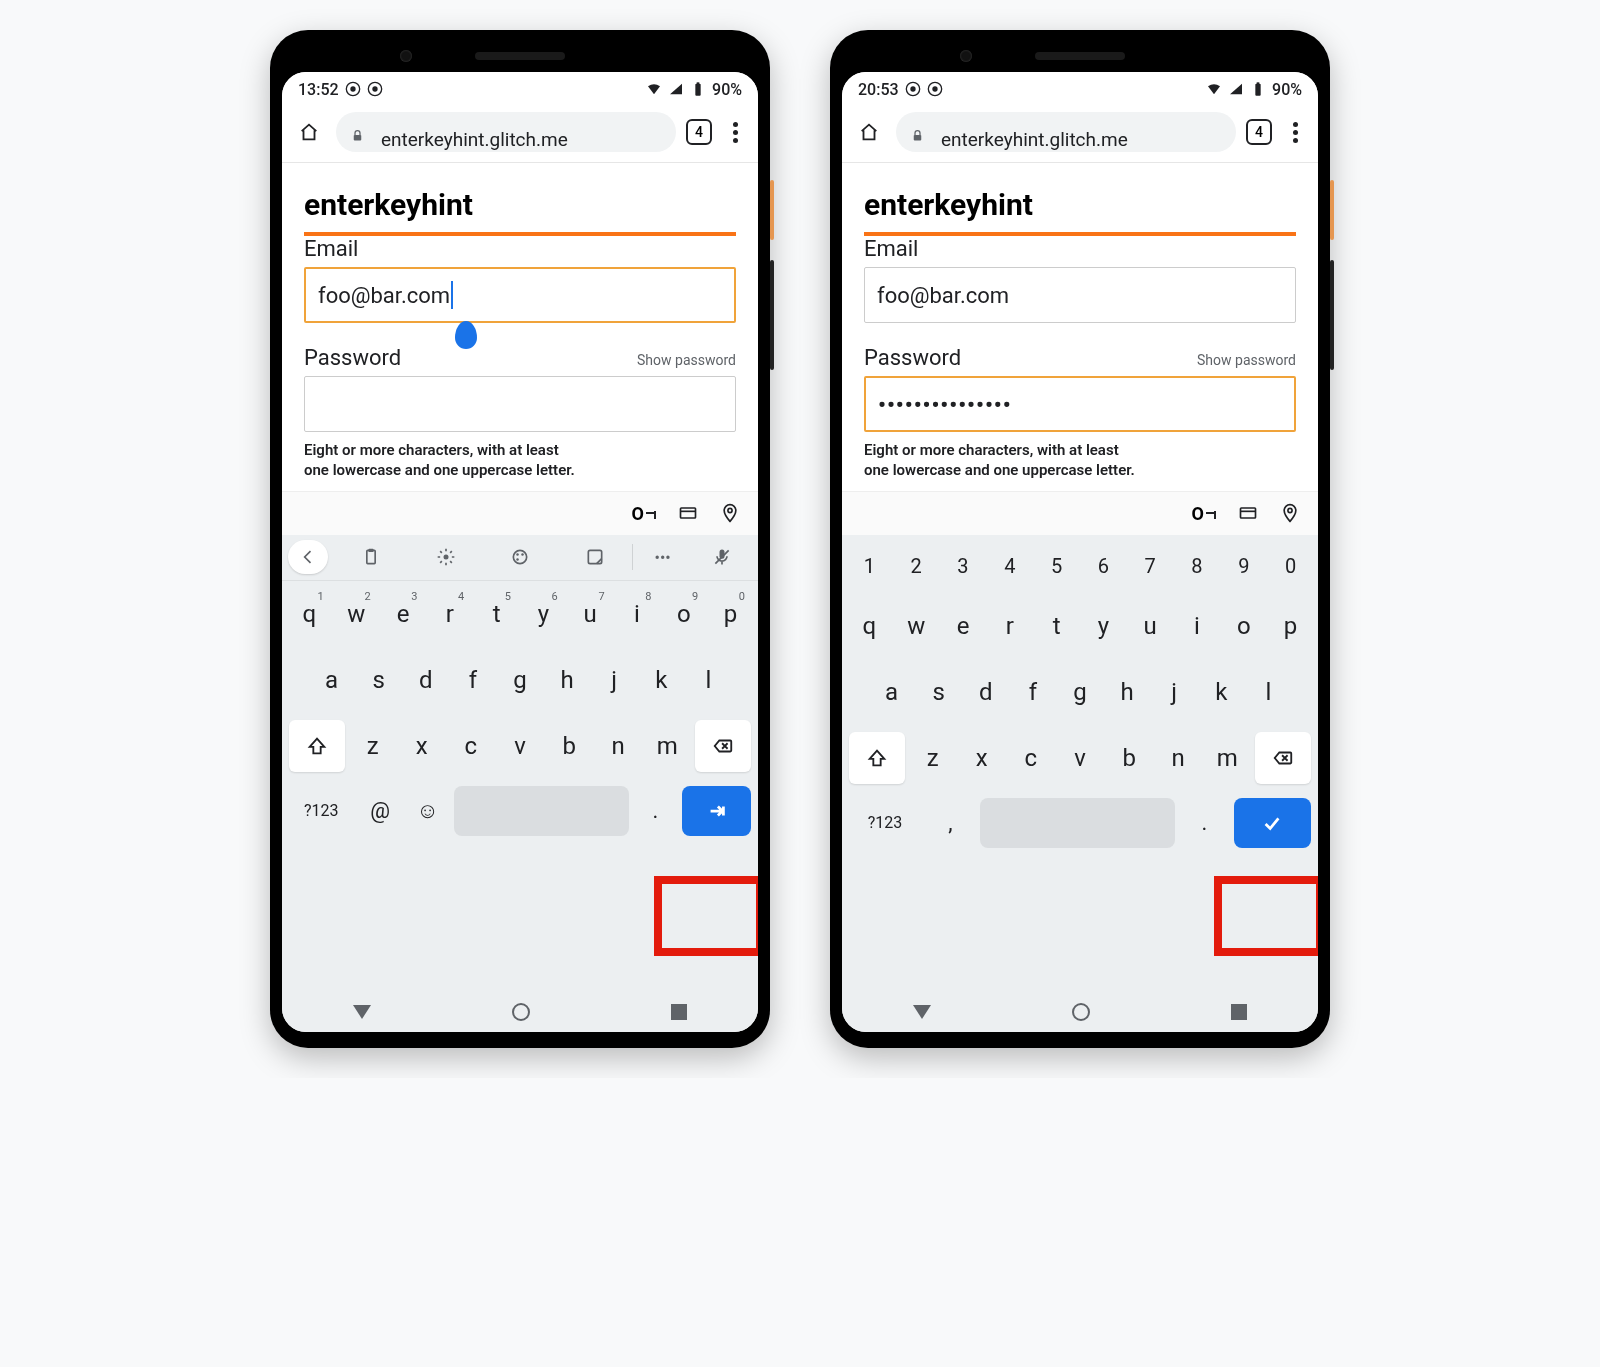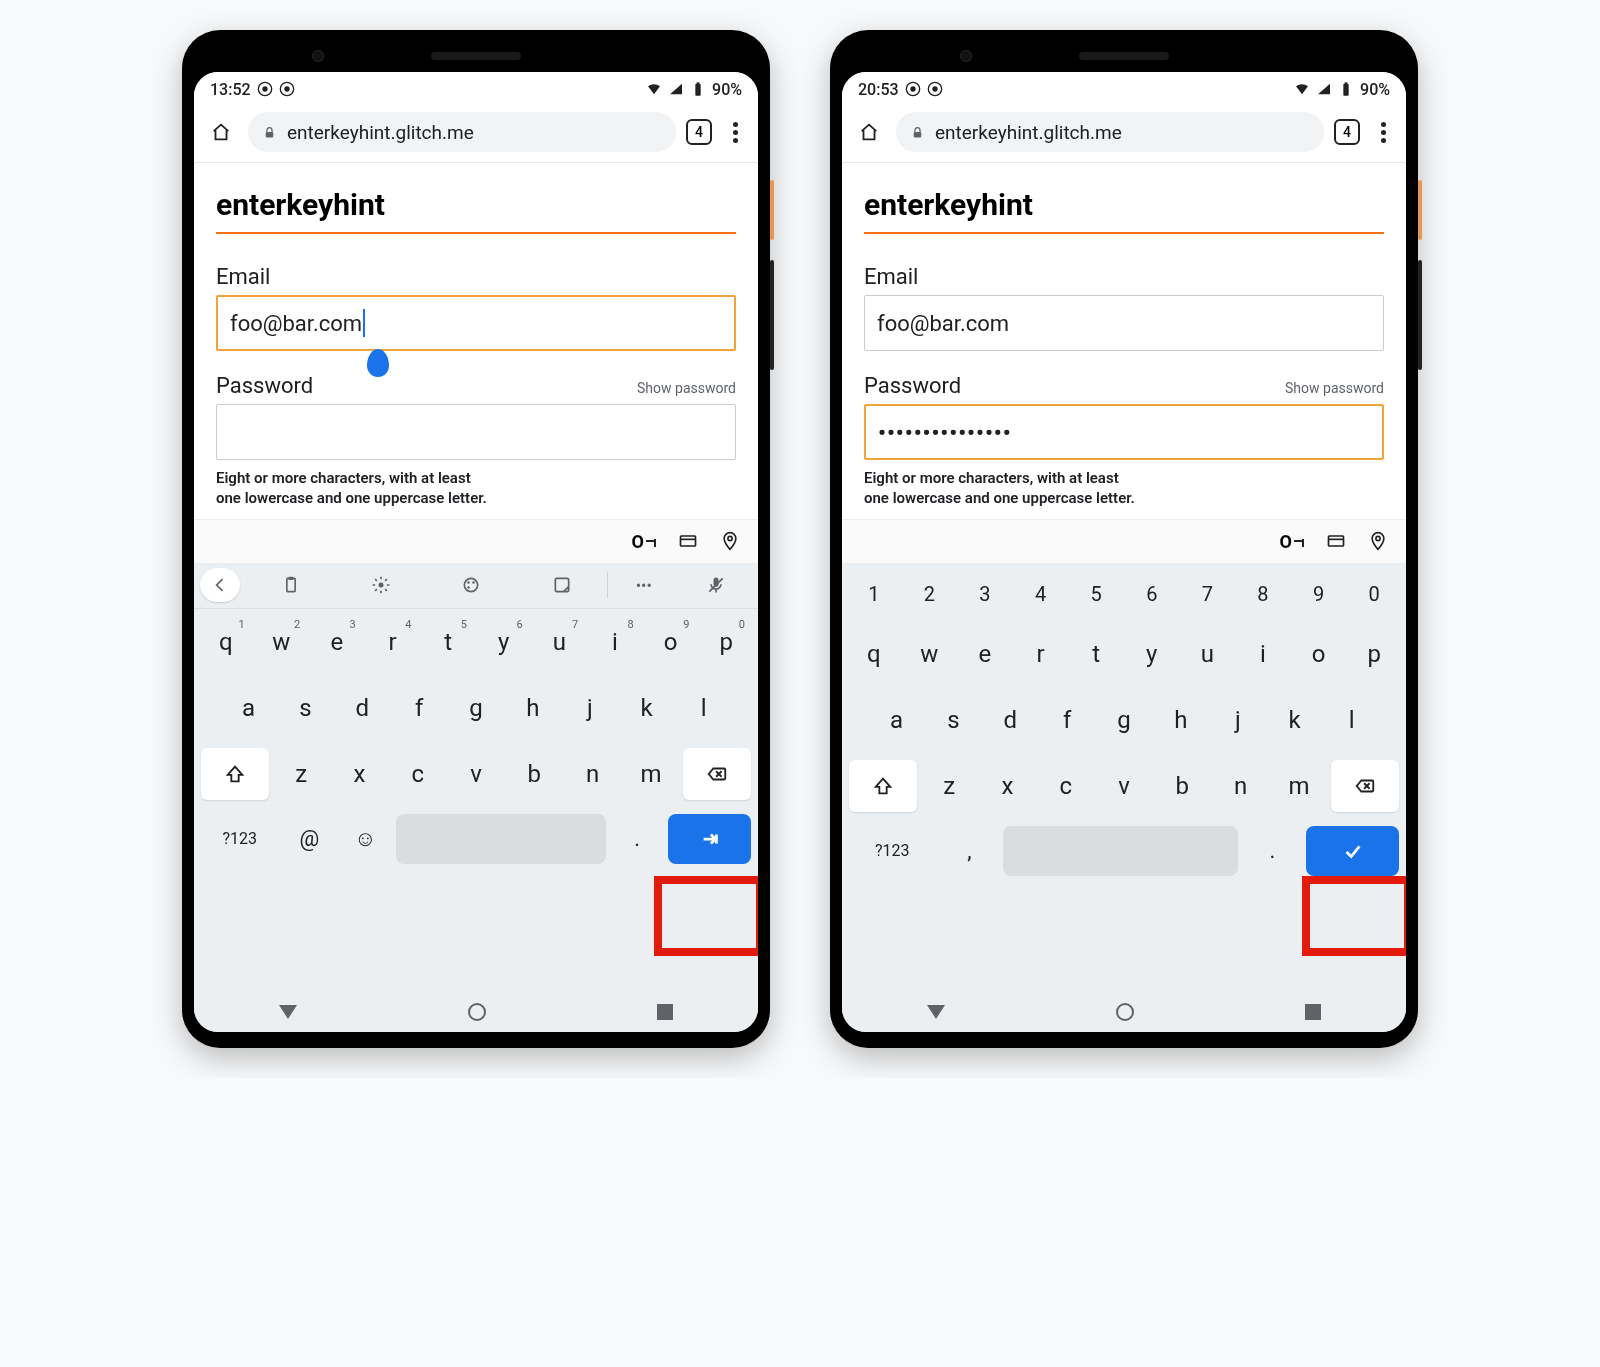--- a/index.html
+++ b/index.html
@@ -6,21 +6,21 @@
   body {
     background: #f8f9fa;
     font-family: Roboto, -apple-system, "Segoe UI", Arial, sans-serif;
     display: flex;
     justify-content: center;
     align-items: flex-start;
     gap: 60px;
     padding: 30px 10px;
   }
   .phone {
-    width: 588px;
+    width: 500px;
     background: #000;
     border-radius: 38px;
     padding: 16px 12px;
     position: relative;
     box-shadow: 0 10px 30px rgba(0,0,0,.25);
   }
   .side-btn-r1 { position:absolute; right:-4px; top:150px; width:4px; height:60px; background:#e59650; border-radius:2px; }
   .side-btn-r2 { position:absolute; right:-4px; top:230px; width:4px; height:110px; background:#222; border-radius:2px; }
   .speaker {
     position:absolute; top:22px; left:50%; transform:translateX(-50%);
@@ -50,36 +50,36 @@
   
   .omnibox {
     display:flex; align-items:center; gap:10px; padding: 6px 10px 10px;
     border-bottom: 1px solid #e6e6e6;
     background:#fff;
   }
   .home-btn { width:34px; height:34px; display:flex; align-items:center; justify-content:center; }
   .home-btn svg { width:22px; height:22px; fill:none; stroke:#202124; stroke-width:2; }
   .urlbar {
     flex:1; background:#f1f3f4; border-radius:20px; height:40px;
-    display:flex; align-items:center; padding:16px 14px; gap:10px;
+    display:flex; align-items:flex-start; padding:16px 14px; gap:16px;
     color:#202124; font-size:19px;
   }
   .urlbar svg { width:15px; height:15px; fill:#5f6368; }
   .tab-count {
     width:26px; height:26px; border:2px solid #202124; border-radius:6px;
     display:flex; align-items:center; justify-content:center;
     font-size:14px; font-weight:500;
   }
   .menu-dots { width:26px; display:flex; flex-direction:column; align-items:center; gap:3px; }
   .menu-dots span { width:5px; height:5px; background:#202124; border-radius:50%; }
   
   .page {
     padding: 24px 22px 10px; background:#fff; flex:0 0 auto;
   }
-  .page h1 { font-size:30px; font-weight:700; padding-bottom:10px; border-bottom:2px solid #f97316; margin-bottom:30px; }
+  .page h1 { font-size:30px; font-weight:700; padding-bottom:10px; border-bottom:4px solid #f97316; }
   .field-label { font-size:22px; color:#202124; margin-bottom:6px; display:block; }
   .label-row { display:flex; justify-content:space-between; align-items:baseline; }
   .show-pw { font-size:14px; color:#5f6368; }
   .field {
     width:100%; height:56px; border:1px solid #ccc; border-radius:2px;
     padding:0 12px; font-size:22px; display:flex; align-items:center;
     color:#202124; position:relative; background:#fff;
   }
   .field.focus { border:2px solid #f0a33a; }
   .cursor {

